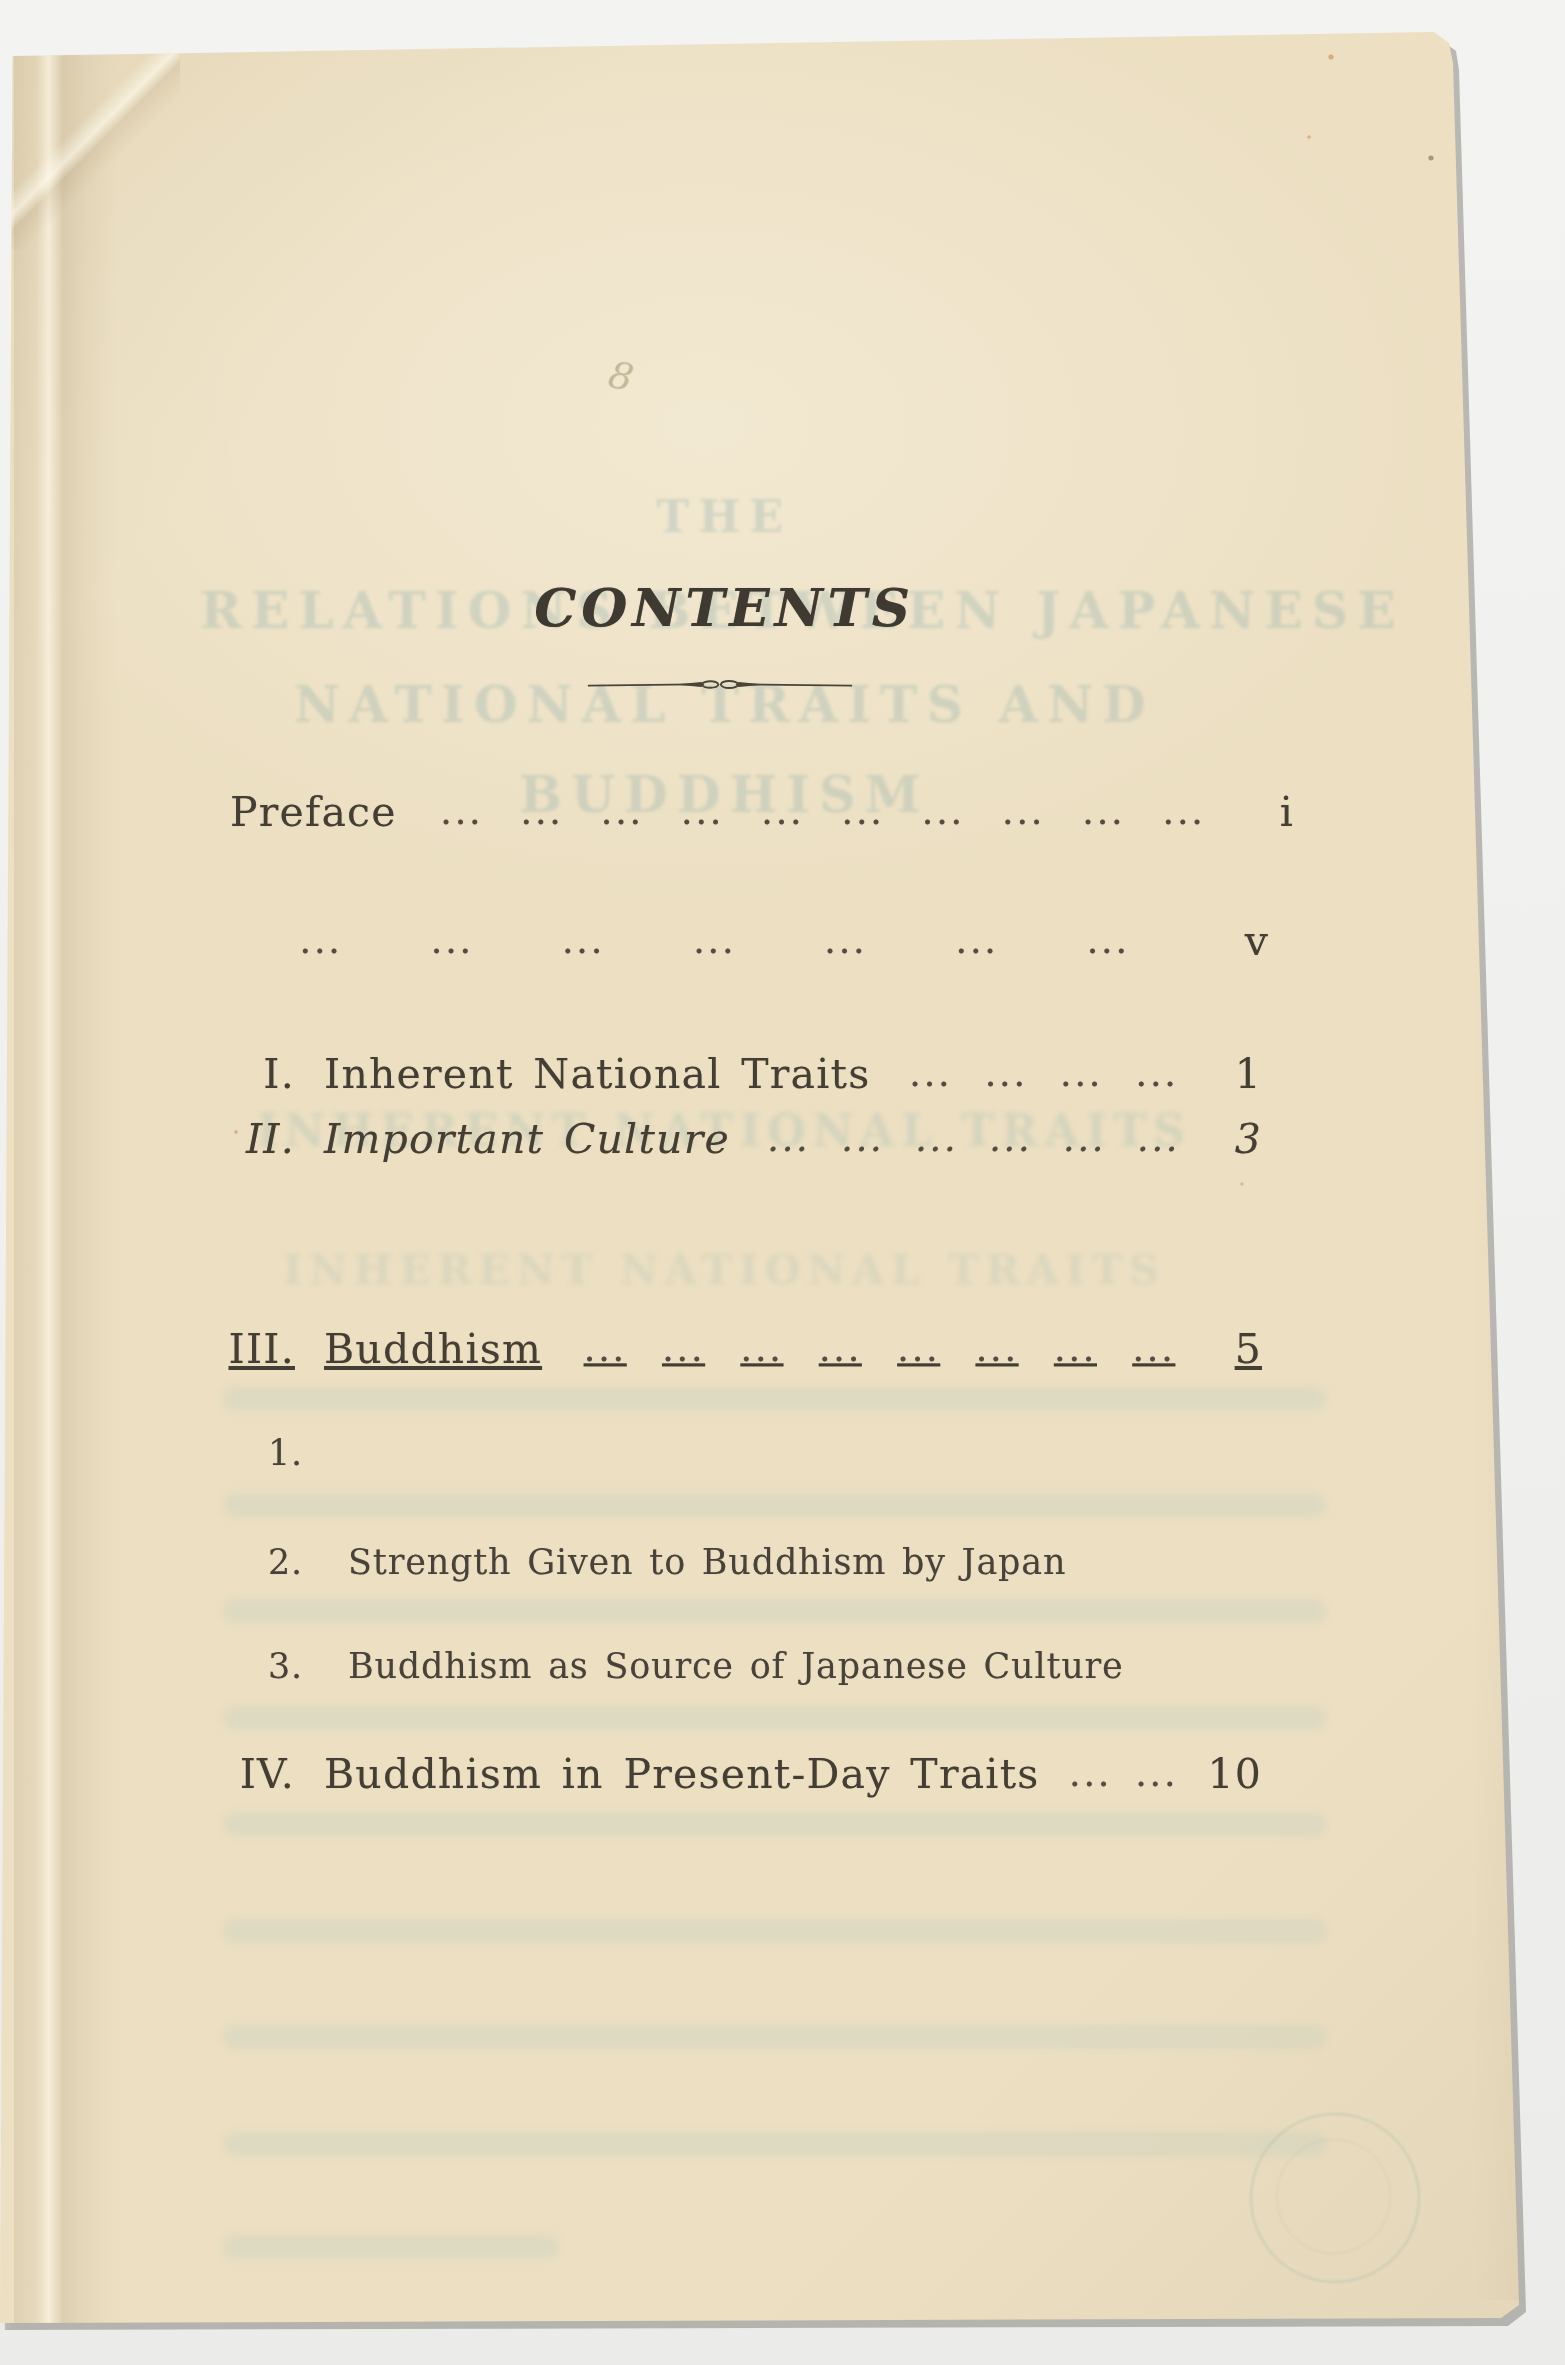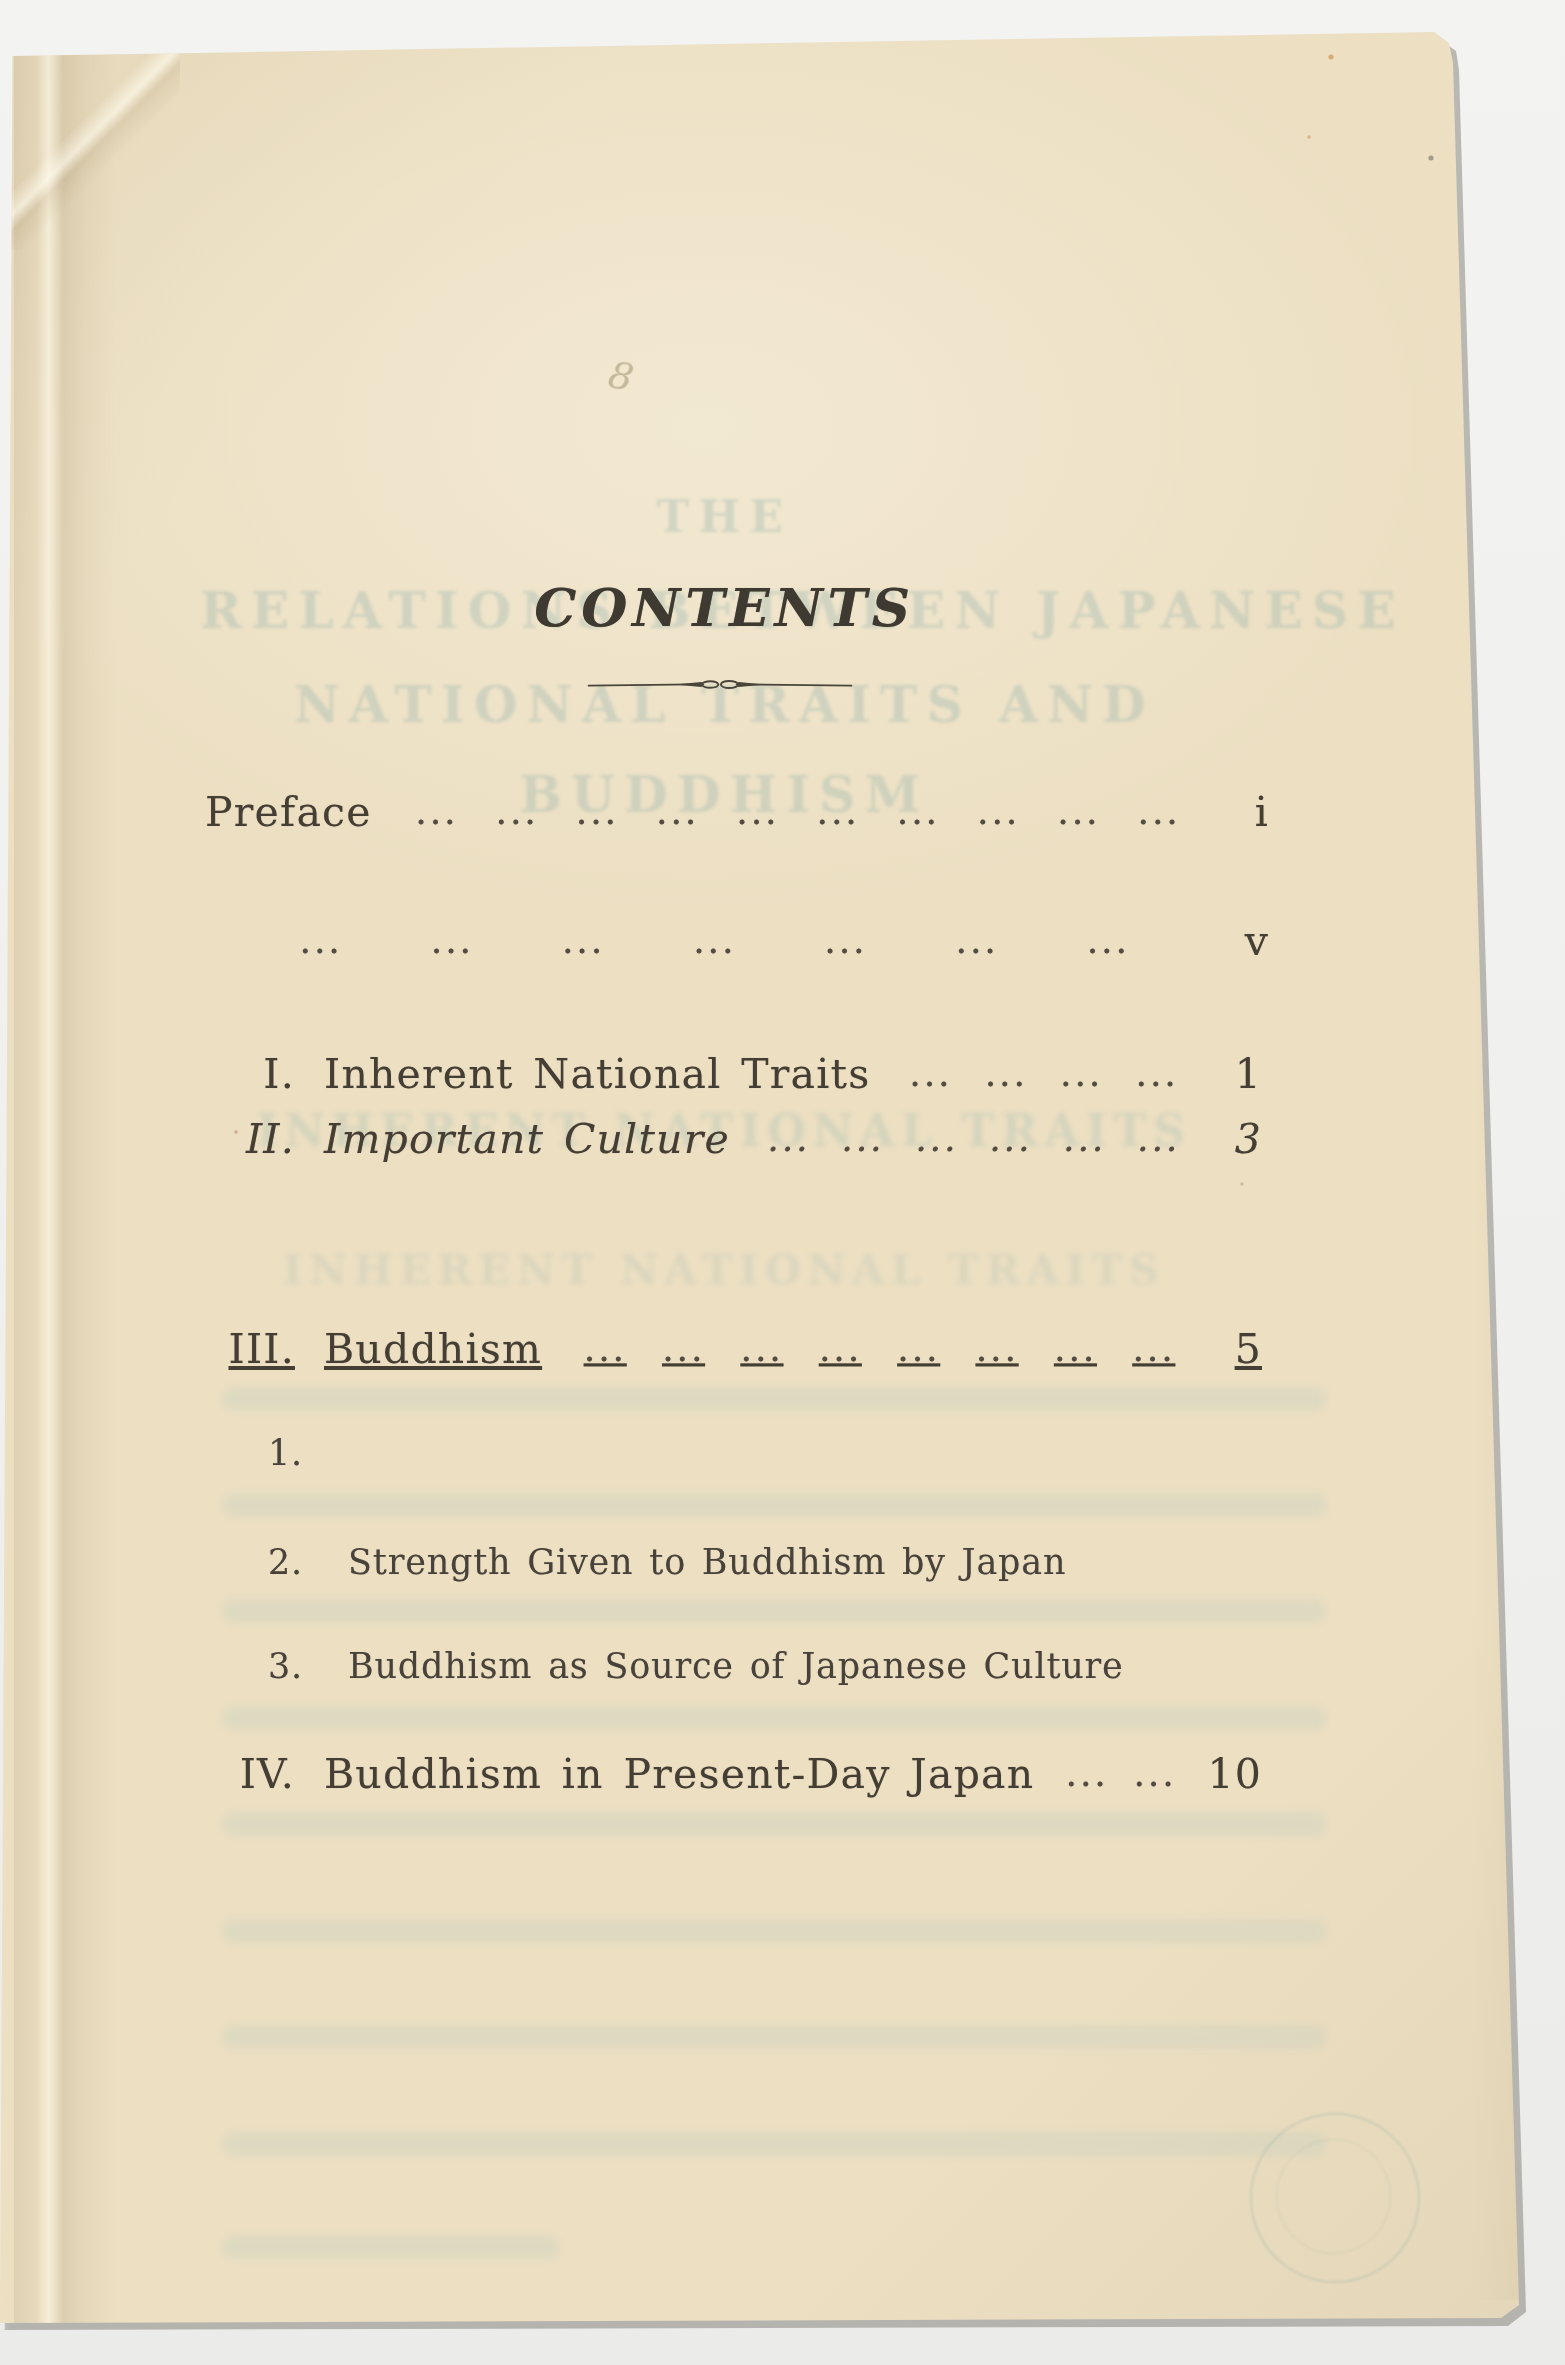--- a/index.html
+++ b/index.html
@@ -151,21 +151,21 @@
       <svg width="266" height="23.5" viewBox="0 0 340 30">
         <path d="M2 16 L136 14.6" stroke="#4a443a" stroke-width="2.2" fill="none" stroke-linecap="round"></path>
         <path d="M338 16 L204 14.6" stroke="#4a443a" stroke-width="2.2" fill="none" stroke-linecap="round"></path>
         <path d="M112 14.8 L146 11.6 L150 14.8 L146 18 Z" fill="#4a443a"></path>
         <path d="M228 14.8 L194 11.6 L190 14.8 L194 18 Z" fill="#4a443a"></path>
         <path d="M146 14.7 c4 -5.5 20 -5.5 22 0 c-2 5.5 -18 5.5 -22 0 Z" fill="none" stroke="#4a443a" stroke-width="2.4"></path>
         <path d="M194 14.7 c-4 -6 -21 -6 -23 0 c2 6 19 6 23 0 Z" fill="none" stroke="#4a443a" stroke-width="2.4"></path>
       </svg>
     </div>
 
-    <div class="toc-row no-num" style="top:789px;">
+    <div class="toc-row no-num" style="top:789px;margin-left:25px;">
       <span class="entry-title">Preface</span>
       <span class="leaders">
           <span class="dots">...</span>
           <span class="dots">...</span>
           <span class="dots">...</span>
           <span class="dots">...</span>
           <span class="dots">...</span>
           <span class="dots">...</span>
           <span class="dots">...</span>
           <span class="dots">...</span>
@@ -239,21 +239,21 @@
       <span class="entry-title">Strength Given to Buddhism by Japan</span>
     </div>
 
     <div class="sub-row" style="top:1646px;">
       <span class="numeral">3.</span>
       <span class="entry-title">Buddhism as Source of Japanese Culture</span>
     </div>
 
     <div class="toc-row" style="top:1751px;">
       <span class="numeral">IV.</span>
-      <span class="entry-title">Buddhism in Present-Day Japan</span>
+      <span class="entry-title">Buddhism in Present-Day Traits</span>
       <span class="leaders">
           <span class="dots">...</span>
           <span class="dots">...</span>
         </span>
       <span class="pagenum">10</span>
     </div>
 
     <div class="pencil-mark">8</div>
     <div class="stamp">
       <div class="stamp-inner"></div>

